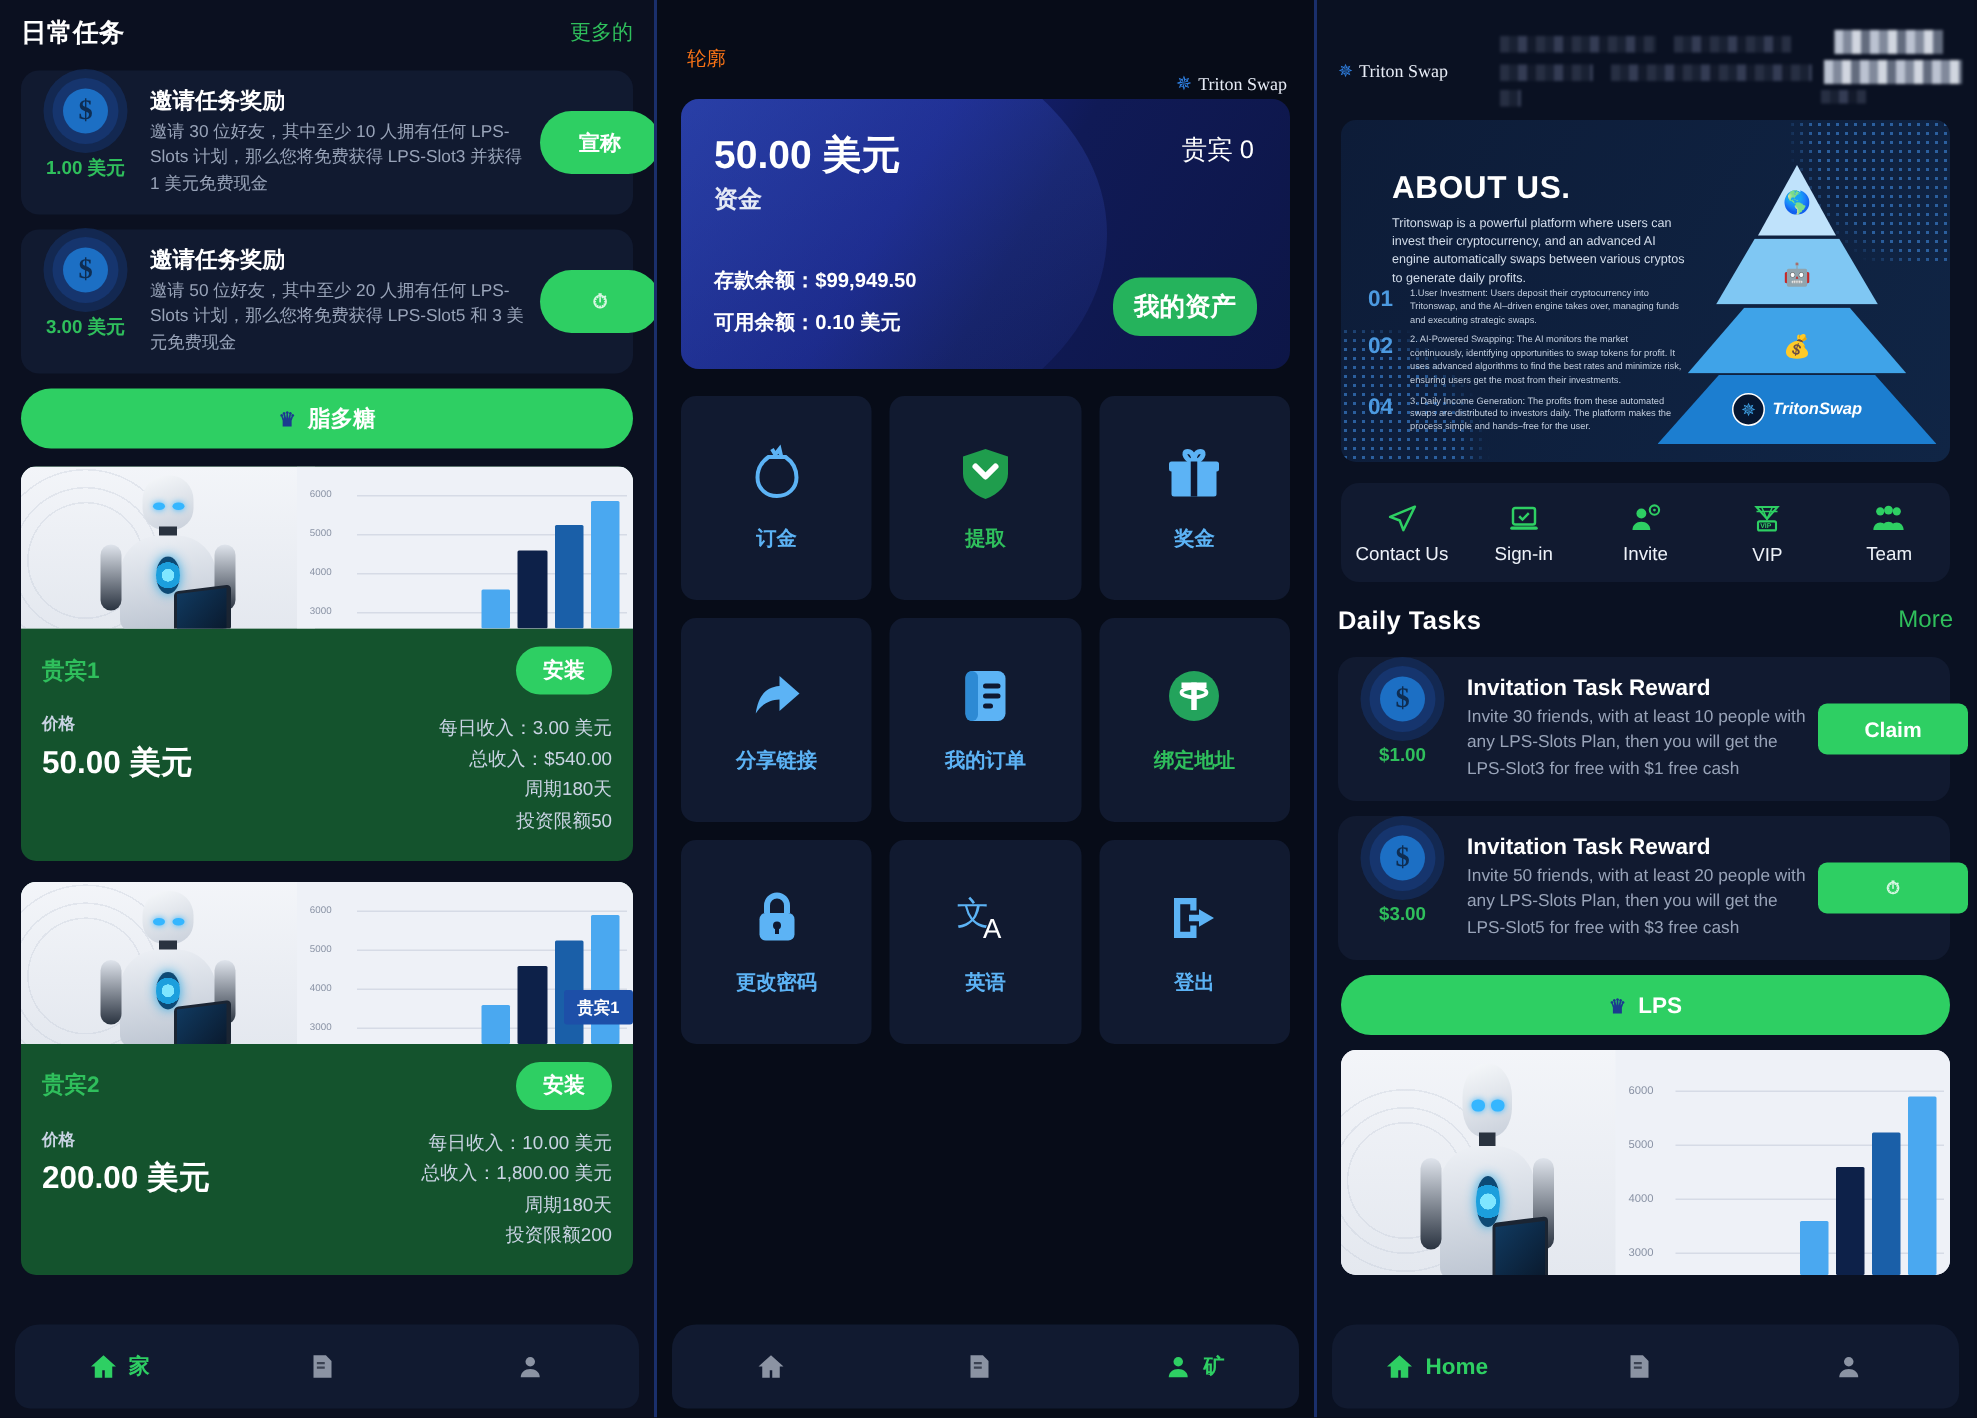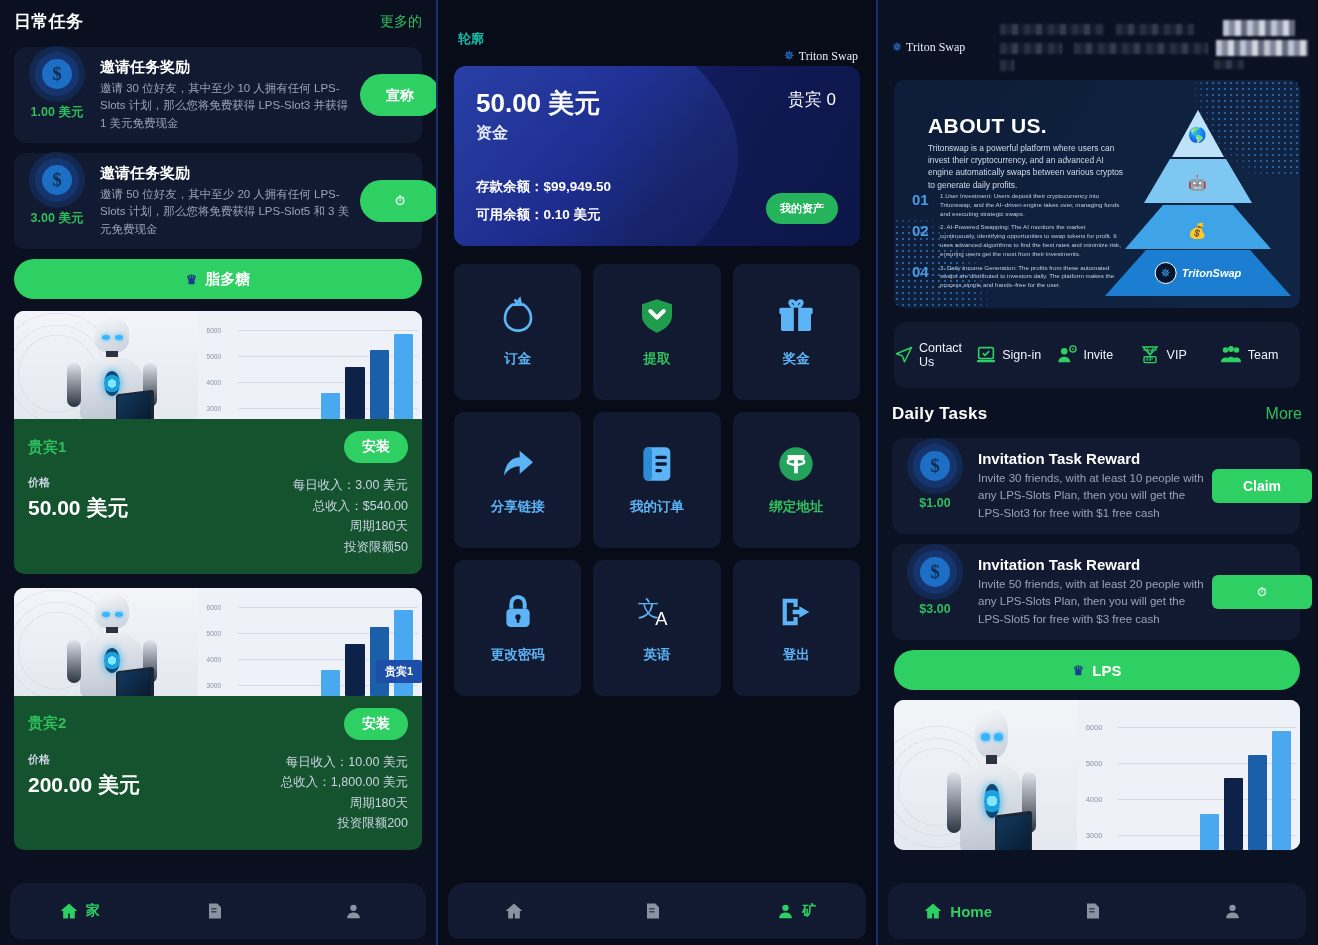--- a/index.html
+++ b/index.html
@@ -100,40 +100,40 @@
   }
   .navitem { flex:1; display:flex; align-items:center; justify-content:center; gap:7px; cursor:pointer; }
   .navlabel { font-size:14px; font-weight:bold; }
   .navlabel.active { color:#2ecf63; }
   .ico-home { width:20px; height:20px; display:block; }
   .ico-doc  { width:18px; height:20px; display:block; }
   .ico-user { width:19px; height:20px; display:block; }
 
   
   .mid-head { padding: 30px 20px 0 20px; position:relative; }
-  .mid-sub { color:#14b8a6; font-size:13px;font-weight:bold; }
+  .mid-sub { color:#f97316; font-size:13px; }
   .mid-uid { color:#fff; font-weight:bold; font-size:19px; margin-top:3px; }
   .brandmark { position:absolute; right:18px; top:48px; display:flex; align-items:center; gap:4px; color:#e8edf7; font-family:"Liberation Serif", serif; font-size:12px; }
   .brandmark .tri { color:#2f7fe0; font-size:13px; }
 
   .balcard {
     margin: 18px 16px 0 16px; border-radius:12px; height:180px; position:relative; overflow:hidden;
     background: linear-gradient(120deg,#1c2d86 0%, #15207a 36%, #101a56 55%, #0d1647 100%);
   }
   .balcard:before {
     content:""; position:absolute; left:-38%; top:-34%; width:108%; height:168%; border-radius:50%;
     background: linear-gradient(150deg, rgba(60,90,215,.55), rgba(30,45,140,.08));
   }
   .balcard > * { position:relative; }
   .bal-amt { color:#fff; font-weight:bold; font-size:26px; padding: 20px 0 0 22px; }
   .bal-lab { color:#e4e9f5; font-weight:bold; font-size:16px; padding: 2px 0 0 22px; }
   .bal-vip { position:absolute; right:24px; top:22px; color:#fff; font-size:17px; }
   .bal-l1 { color:#fff; font-weight:bold; font-size:13.5px; padding: 34px 0 0 22px; }
   .bal-l2 { color:#fff; font-weight:bold; font-size:13.5px; padding: 10px 0 0 22px; }
-  .asset-btn { position:absolute; right:22px; bottom:22px; background:#25b35c; color:#fff; border:none; font-weight:bold; font-size:11px; border-radius:18px; padding:8px 14px; cursor:pointer; }
+  .asset-btn { position:absolute; right:22px; bottom:22px; background:#25b35c; color:#fff; border:none; font-weight:bold; font-size:17px; border-radius:18px; padding:8px 14px; cursor:pointer; }
 
   .grid9 { margin: 18px 16px 0 16px; display:grid; grid-template-columns: repeat(3,1fr); gap: 12px; }
   .gcell { background:#111a30; border-radius:10px; height:136px; display:flex; flex-direction:column; align-items:center; justify-content:center; gap:14px; cursor:pointer; }
   .gcell .glabel { font-size:13.5px; font-weight:bold; }
   .blue { color:#5cb3f5; } .green { color:#2fbf5c; }
 
   
   .redact-top { position:relative; height:80px; }
   .redact-block { position:absolute; background:
       repeating-linear-gradient(90deg,#2b3347 0 6px,#1b2335 6px 12px,#39415a 12px 18px,#141b2c 18px 24px);
@@ -164,21 +164,21 @@
   .pl1 { bottom:139px; border-left:26px solid transparent; border-right:26px solid transparent; border-bottom:47px solid #bfe2fb; }
   .pl2 { bottom:93px; width:108px; height:44px; background:#7fc7f3; clip-path: polygon(24% 0,76% 0,100% 100%,0 100%); }
   .pl3 { bottom:47px; width:146px; height:44px; background:#3fa3e8; clip-path: polygon(26% 0,74% 0,100% 100%,0 100%); }
   .pl4 { bottom:0px; width:186px; height:46px; background:#1c7ed0; clip-path: polygon(22% 0,78% 0,100% 100%,0 100%); }
   .pic { position:absolute; left:50%; transform:translateX(-50%); font-size:15px; }
   .pyr-brand { position:absolute; left:50%; bottom:12px; transform:translateX(-50%); display:flex; align-items:center; gap:5px; }
   .pyr-logo { width:22px;height:22px;border-radius:50%;background:#061630;border:1.5px solid #fff; display:flex;align-items:center;justify-content:center;color:#3fa3e8;font-size:12px;}
   .pyr-name { color:#fff; font-weight:bold; font-size:11px; font-style:italic; }
 
   .iconrow { margin: 14px 16px 0 16px; background:#111a30; border-radius:12px; height:66px; display:flex; align-items:center; }
-  .iconcell { flex:1; display:flex; flex-direction:row; align-items:center; gap:5px; cursor:pointer; }
+  .iconcell { flex:1; display:flex; flex-direction:column; align-items:center; gap:5px; cursor:pointer; }
   .iconcell .lbl { color:#eef2f9; font-size:12.5px; }
 
   .en-task-btn { position:absolute; right:-12px; top:50%; transform:translateY(-50%);
     background:#2ecf63; color:#fff; font-weight:bold; font-size:14px; border-radius:6px;
     min-width:100px; height:34px; display:flex; align-items:center; justify-content:center; border:none; cursor:pointer;}
 
   .rp-plan { margin: 4px 16px 0 16px; background:#111a30; border-radius:10px; overflow:hidden; height:150px; }
 </style>
 </head>
 <body>

